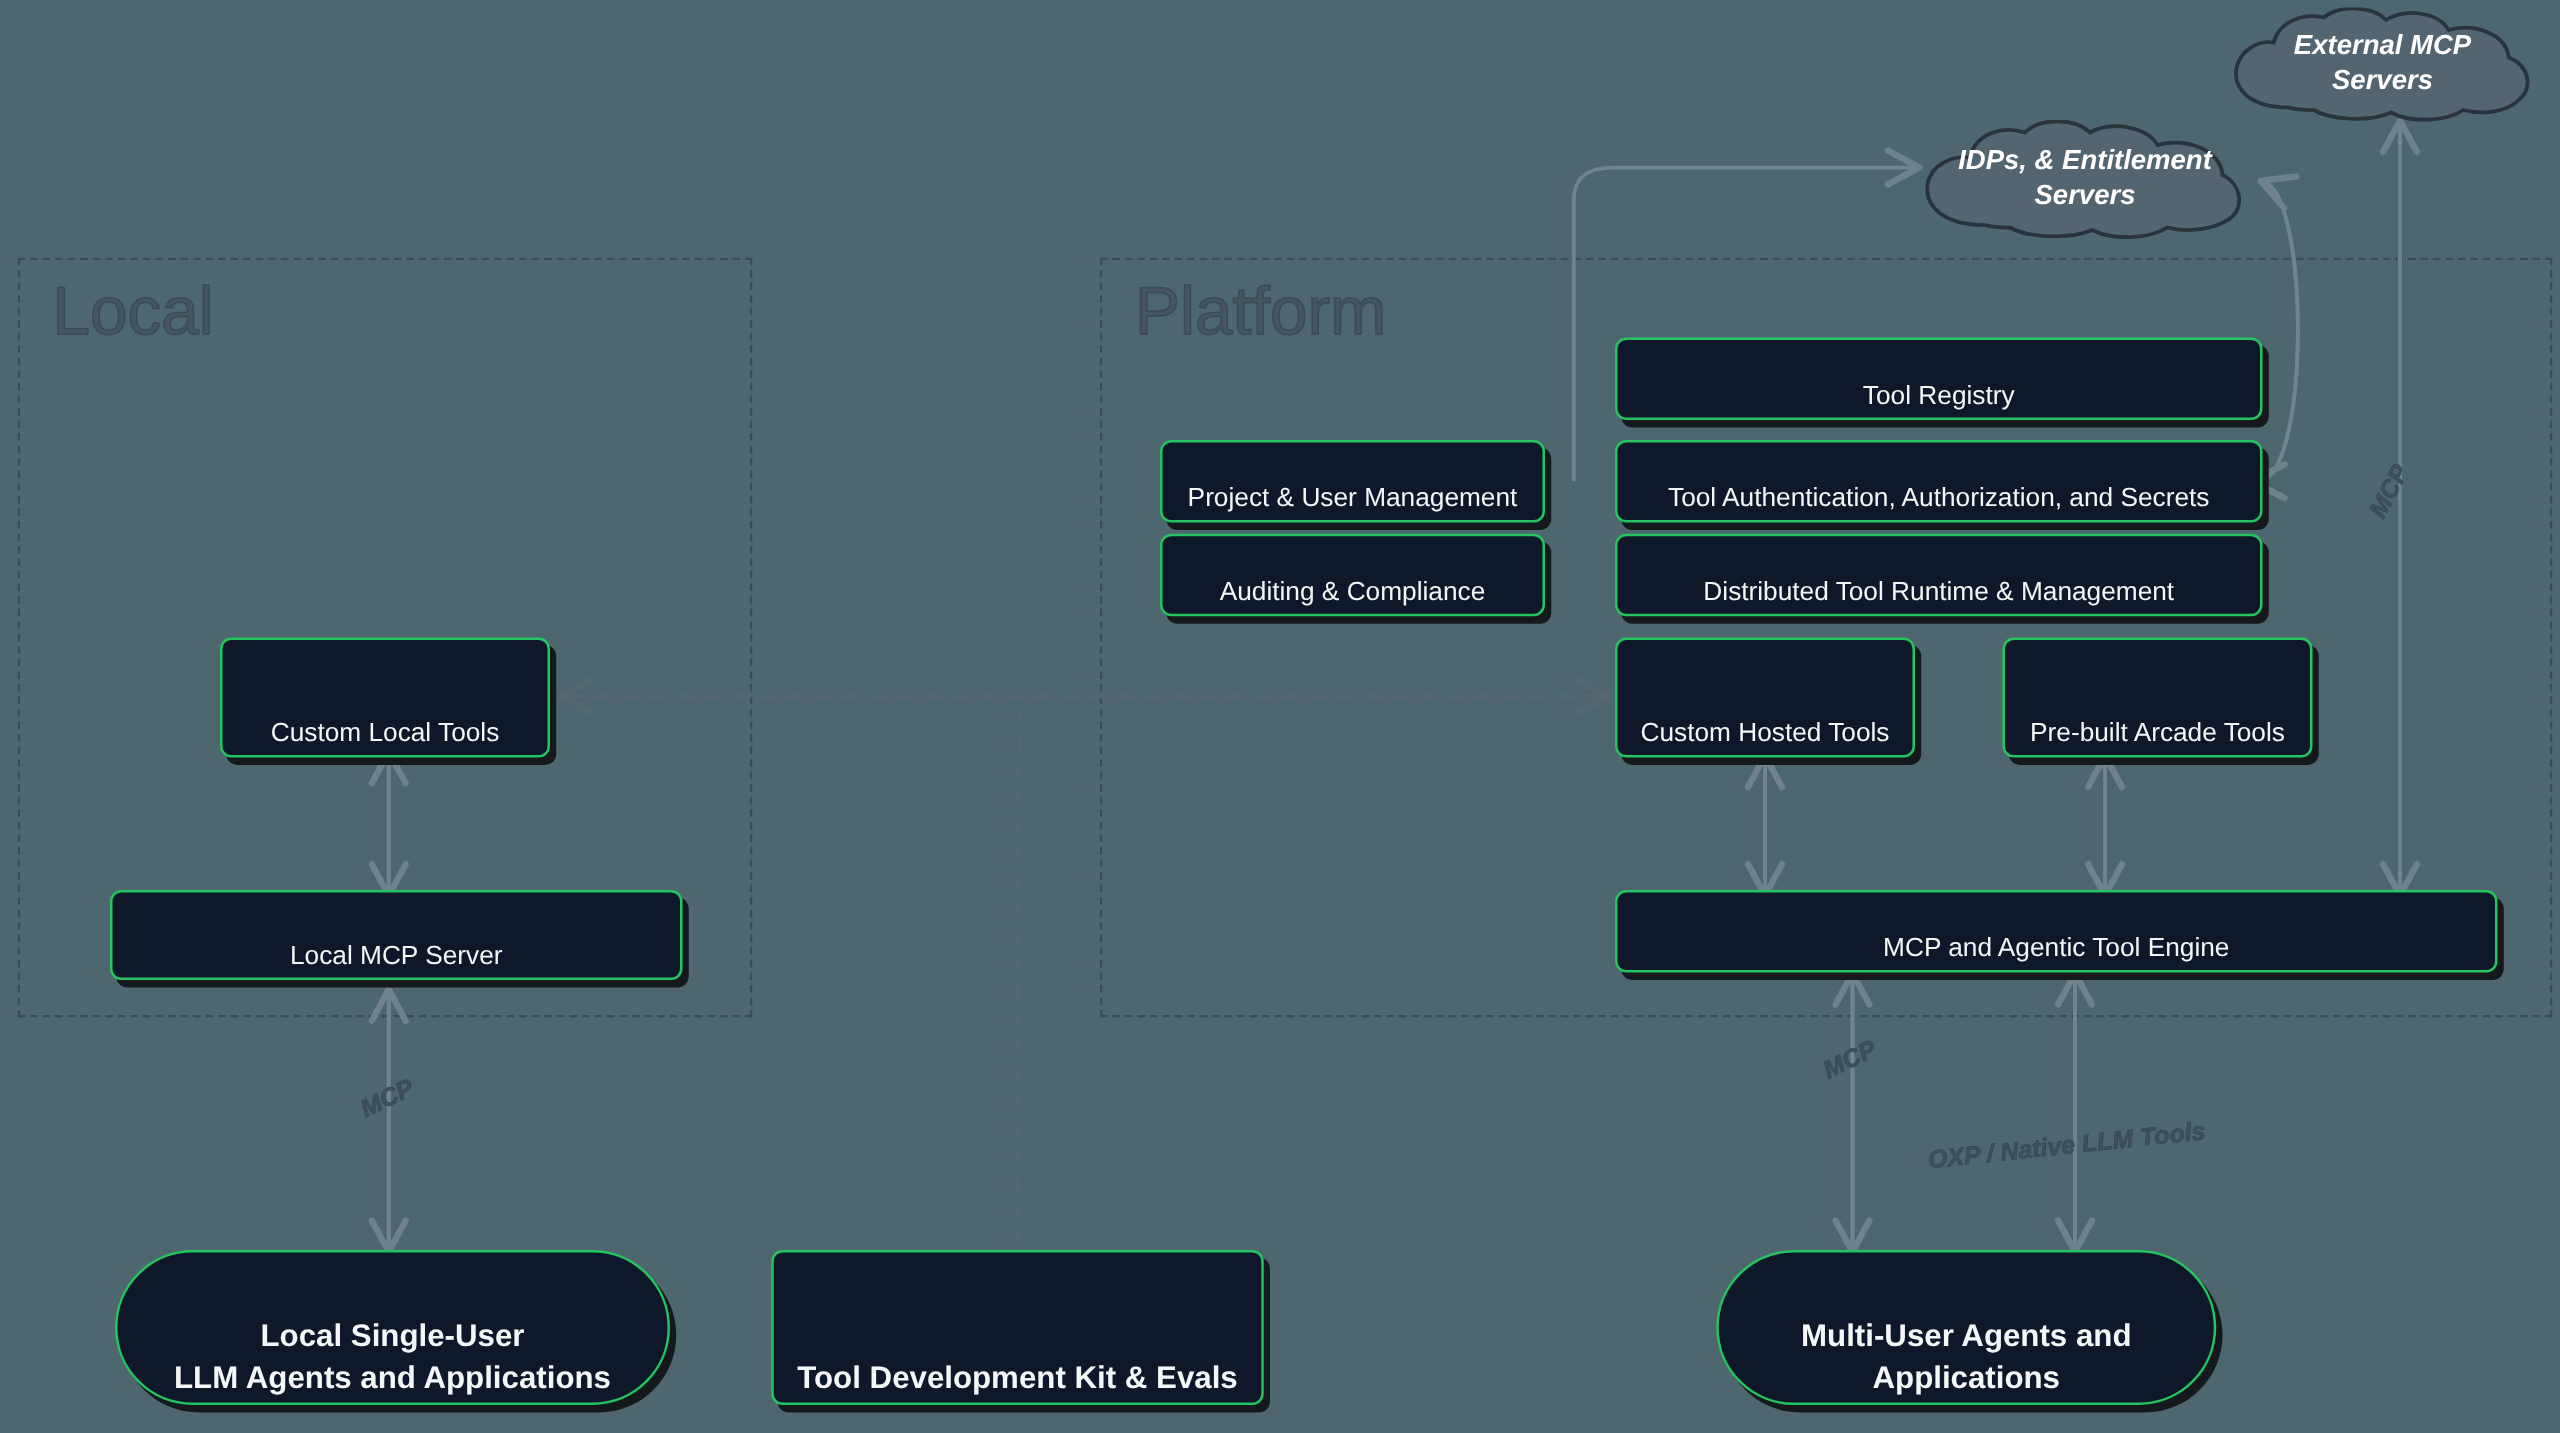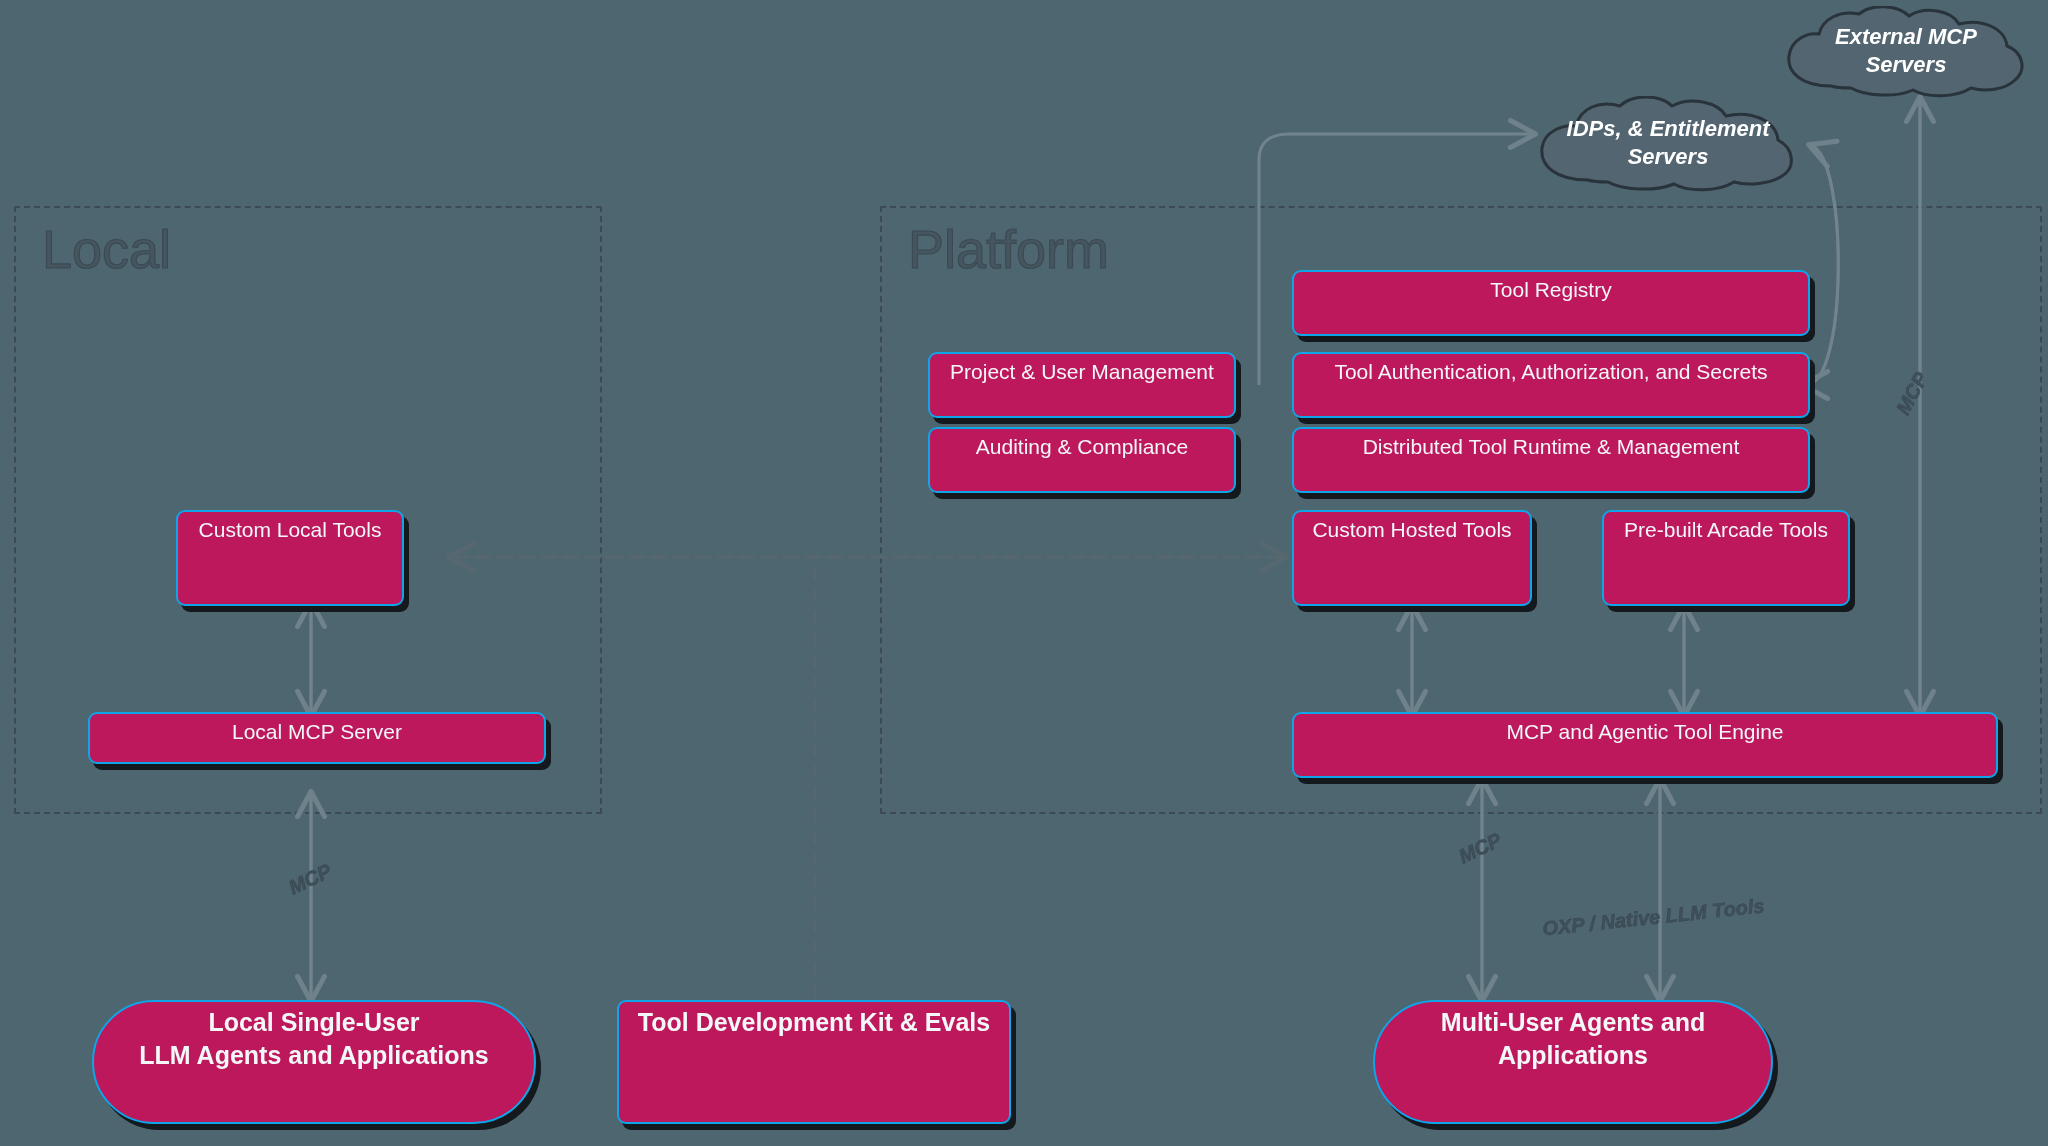--- a/index.html
+++ b/index.html
@@ -40,26 +40,26 @@
     color: #45565f;
     letter-spacing: 0px;
     white-space: nowrap;
     -webkit-text-stroke: 1.2px #3b4a55;
   }
 
   
   .node {
     position: absolute;
     box-sizing: border-box;
-    background: #be185d;
-    border: 2px solid #0ea5e9;
+    background: #0f172a;
+    border: 2px solid #22c55e;
     border-radius: 9px;
     box-shadow: 5px 6px 0 0 #14191e;
     display: flex;
-    align-items: flex-start;
+    align-items: flex-end;
     justify-content: center;
     text-align: center;
     color: #f4f7f8;
     font-size: 21px;
     font-weight: 400;
     line-height: 1.3;
     padding: 4px 10px;
   }
   .node.big {
     font-size: 21px;
@@ -186,25 +186,25 @@
                  C100,-4 128,-4 140,8 C158,-2 186,4 194,18 C218,12 244,22 246,42
                  C262,50 264,70 250,78 C238,86 216,88 202,84 C186,94 156,94 142,86
                  C122,94 90,92 76,84 C70,84 62,84 56,82 Z" fill="#526570" stroke="#29333b" stroke-width="3"></path>
       </g>
     </svg>
     <div class="cloud-label" style="top:46%;">
       <span>IDPs, &amp; Entitlement Servers</span>
     </div>
   </div>
 
-  <div class="node" style="left:176px; top:510px; width:228px; height:96px;">
+  <div class="node" style="left:176px; top:510px; width:264px; height:96px;">
     <span>Custom Local Tools</span>
   </div>
 
-  <div class="node" style="left:88px; top:712px; width:458px; height:52px;">
+  <div class="node" style="left:88px; top:712px; width:458px; height:72px;">
     <span>Local MCP Server</span>
   </div>
 
   <div class="node pill" style="left:92px; top:1000px; width:444px; height:124px;">
     <span>
       <span>Local Single-User</span><br>
       <span>LLM Agents and Applications</span>
     </span>
   </div>
 

